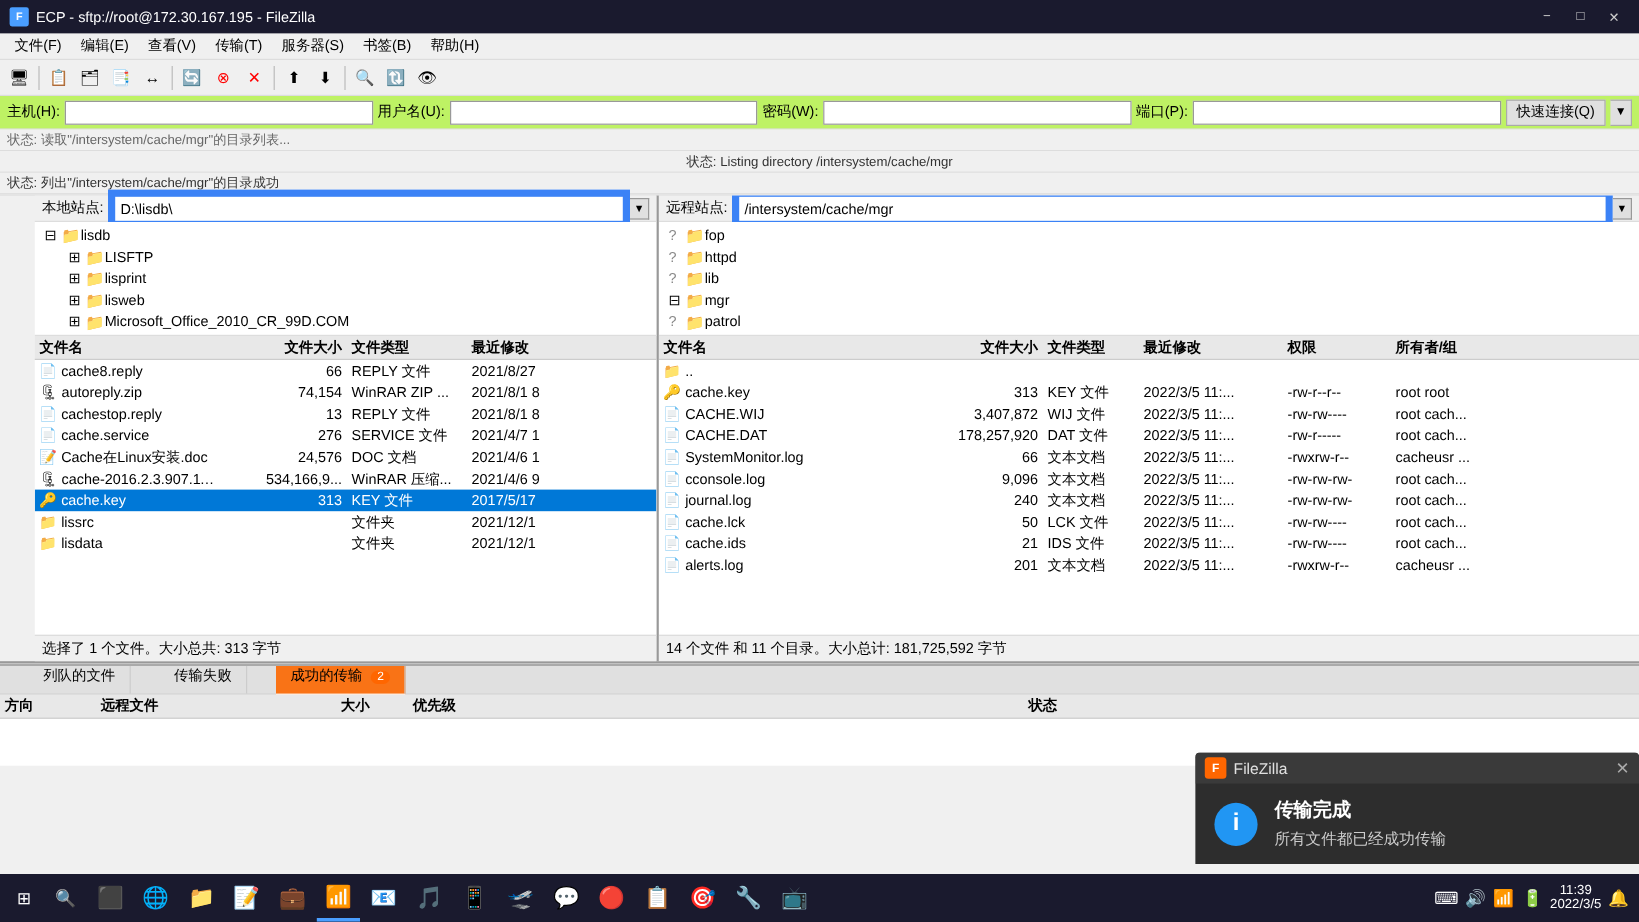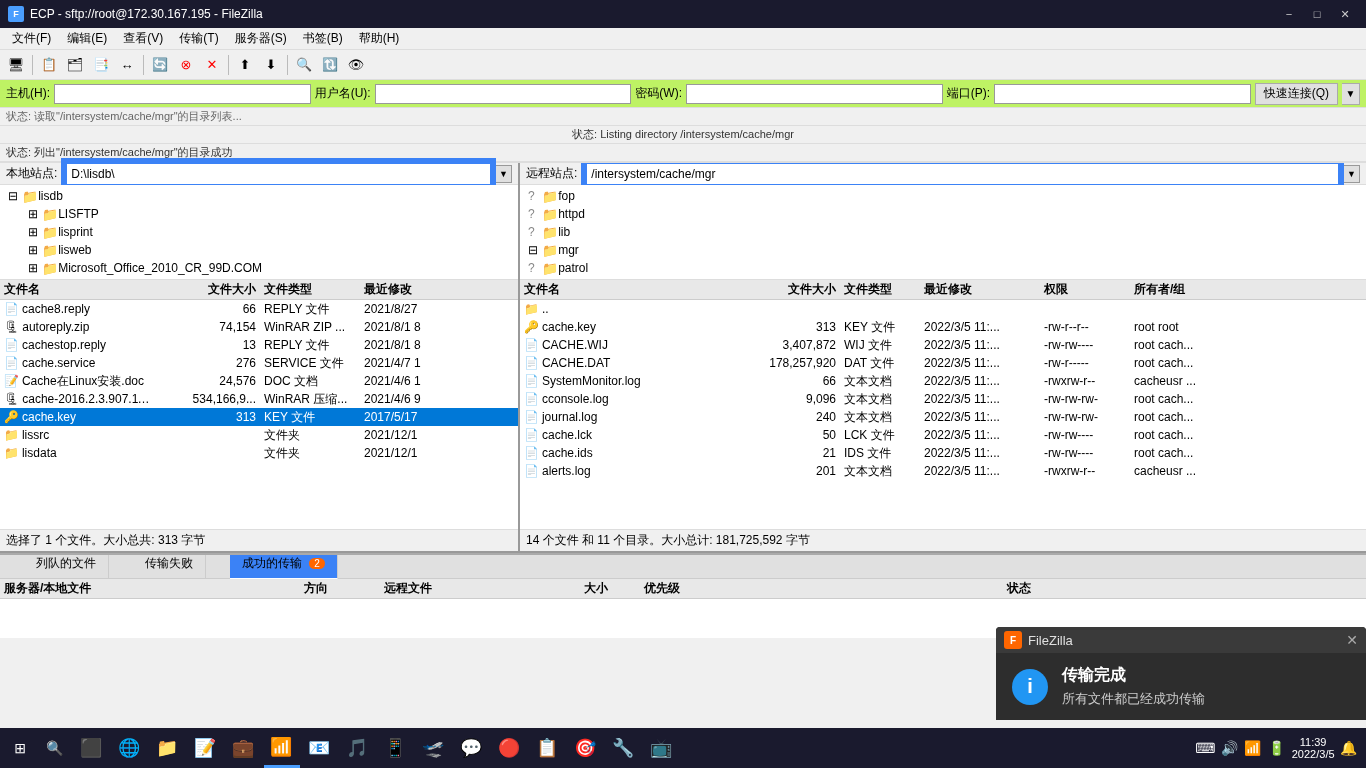--- a/index.html
+++ b/index.html
@@ -60,21 +60,21 @@
 
     .col-header { display: flex; align-items: center; height: 20px; background: #e8e8e8; border-bottom: 1px solid #ccc; font-size: 12px; font-weight: bold; flex-shrink: 0; }
 
     
     .bottom-status { height: 22px; background: #f0f0f0; border-top: 1px solid #ddd; display: flex; align-items: center; padding: 0 6px; font-size: 12px; }
 
     
     .queue-panel { height: 85px; border-top: 2px solid #aaa; background: #f8f8f8; display: flex; flex-direction: column; }
     .queue-tabs { display: flex; height: 24px; background: #e0e0e0; border-bottom: 1px solid #ccc; }
     .queue-tab { padding: 0 12px; font-size: 12px; cursor: pointer; border-right: 1px solid #ccc; margin-left: 24px; }
-    .queue-tab.active { background: #3b82f6; border-bottom: 1px solid white; margin-bottom: -1px; }
+    .queue-tab.active { background: #f97316; border-bottom: 1px solid white; margin-bottom: -1px; }
     .queue-tab .badge { background: #ff6600; color: white; border-radius: 8px; padding: 0 5px; font-size: 10px; margin-left: 4px; }
     .queue-body { flex: 1; background: white; }
     .queue-header-row { display: flex; height: 20px; align-items: center; background: #e8e8e8; border-bottom: 1px solid #ccc; font-size: 12px; font-weight: bold; }
     .q-col1 { width: 300px; padding: 0 4px; }
     .q-col2 { width: 80px; padding: 0 4px; }
     .q-col3 { width: 200px; padding: 0 4px; }
     .q-col4 { width: 60px; padding: 0 4px; }
     .q-col5 { flex: 1; padding: 0 4px; }
 
     
@@ -156,21 +156,21 @@
   <button class="addr-connect-btn">快速连接(Q)</button>
   <div class="addr-dropdown">▼</div>
 </div>
 
 <div style="background:#f0f0f0; border-bottom: 1px solid #ddd;">
   <div class="status-bar" style="color:#666; font-size:11px;">状态:  读取"/intersystem/cache/mgr"的目录列表...</div>
   <div class="status-bar" style="font-size:11px;text-align:center;">状态:  Listing directory /intersystem/cache/mgr</div>
   <div class="status-bar" style="font-size:11px;">状态:  列出"/intersystem/cache/mgr"的目录成功</div>
 </div>
 
-<div style="display:flex; height: 390px; border-bottom: 2px solid #999;">
+<div style="display:flex; height: 390px; border-bottom: 2px solid #999; padding-left: 29px;">
 
   <div style="width:520px; display:flex; flex-direction:column; border-right:2px solid #999;">
 
     <div class="panel-header">
       <span class="panel-header-label">本地站点:</span>
       <input class="panel-header-path" value="D:\lisdb\" style="">
       <div class="panel-header-dropdown">▼</div>
     </div>
 
     <div class="file-tree" style="height:95px;">
@@ -461,21 +461,20 @@
   <div class="queue-tabs">
     <div class="queue-tab">列队的文件</div>
     <div class="queue-tab">传输失败</div>
     <div class="queue-tab active">
       <span>成功的传输</span>
       <span class="badge">2</span>
     </div>
   </div>
   <div class="queue-body">
     <div class="queue-header-row">
-      <div class="q-col1">服务器/本地文件</div>
       <div class="q-col2">方向</div>
       <div class="q-col3">远程文件</div>
       <div class="q-col4">大小</div>
       <div class="q-col5">优先级</div>
       <div class="q-col5">状态</div>
     </div>
   </div>
 </div>
 
 <div class="taskbar">

